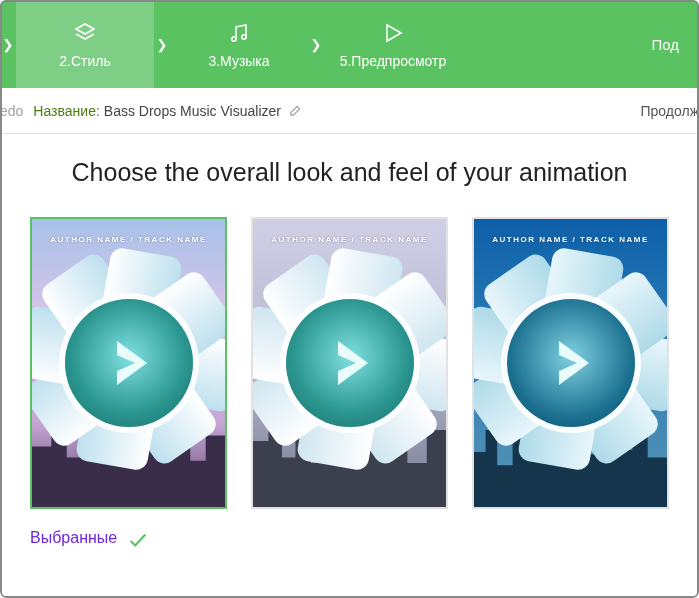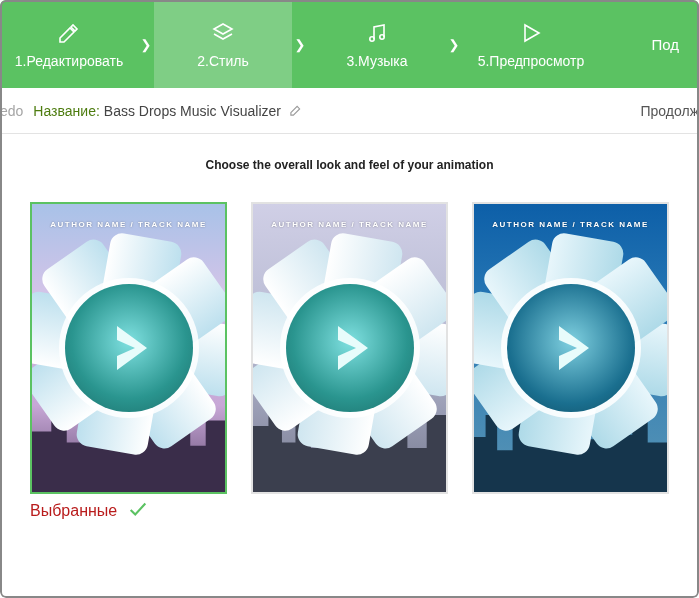--- a/index.html
+++ b/index.html
@@ -18,21 +18,21 @@
   
   .subbar { height: 46px; background: #fff; border-bottom: 1px solid #e3e3e3; display: flex; align-items: center; padding: 0 0; font-size: 14px; color: #555; }
   .subbar .edo { color: #a5a5a5; margin-right: 10px; }
   .subbar .name-label { color: #4d7c0f; }
   .subbar .name-val { color: #444; margin-left: 4px; }
   .subbar .pencil { margin-left: 8px; cursor: pointer; }
   .subbar .continue { margin-left: auto; color: #555; font-size: 14px; cursor: pointer; text-align: center; }
 
   
   .main { padding: 24px 12px 8px 12px; }
-  .choose-title { text-align: center; font-size: 12px; font-weight: 700; color: #222; margin-bottom: 30px; }
+  .choose-title { text-align: center; font-size: 25px; font-weight: 400; color: #222; margin-bottom: 30px; }
 
   .cards { display: flex; gap: 24px; padding: 0 18px; }
   .card { width: 200px; height: 292px; border: 2px solid #e2e2e2; background: #ddd; position: relative; overflow: hidden; cursor: pointer; }
   .card.selected { border: 2px solid #5bc262; }
   .card .txt { position: absolute; top: 16px; left: 0; right: 0; text-align: center; font-size: 8px; letter-spacing: 1.5px; color: #fff; text-shadow: 0 0 2px rgba(0,0,0,0.4); font-weight: 600; }
 
   .card .bg1 { position:absolute; inset:0; background: linear-gradient(180deg,#a8c2e8 0%,#d2c4e8 30%,#c7a7d6 70%,#5e4870 100%); }
   .card .bg2 { position:absolute; inset:0; background: linear-gradient(180deg,#d0cfe6 0%,#b5b8d0 50%,#767a90 100%); }
   .card .bg3 { position:absolute; inset:0; background: linear-gradient(180deg,#0d5fa8 0%,#2b7bb6 40%,#5a95b4 100%); }
 
@@ -49,36 +49,27 @@
   .card .petal::before { content:""; display:block; width:100%; height:100%; background:#fff; border-radius:12px; }
   .card.c1 .petal::before { background: linear-gradient(180deg,#fff 0%,#bde0ee 100%); }
   .card.c2 .petal::before { background: linear-gradient(180deg,#fff 0%,#cfe6f0 100%); }
   .card.c3 .petal::before { background: linear-gradient(180deg,#e8f6fb 0%,#aedae8 100%); }
 
   .card .center { position:absolute; top:50%; left:50%; transform:translate(-50%,-50%); width:128px; height:128px; border-radius:50%; background: radial-gradient(circle at 50% 45%, #7fe0e0 0%, #2a958f 60%, #1a6a66 100%); box-shadow: 0 0 0 6px rgba(255,255,255,0.85); display:flex; align-items:center; justify-content:center; }
   .card.c3 .center { background: radial-gradient(circle at 50% 45%, #7fd0e0 0%, #1a6f8f 65%, #0f4a5f 100%); }
   .card .play { width:44px; height:52px; }
   .card .play svg { display:block; }
 
-  .selected-row { display:flex; align-items:center; gap:10px; padding: 4px 18px 0 18px; font-size:16px; color:#b91c1c; }
+  .selected-row { display:flex; align-items:flex-start; gap:10px; padding: 20px 18px 0 18px; font-size:16px; color:#6d28d9; }
   .selected-row .check { color:#5bc262; }
 </style>
 </head>
 <body>
 
 <div class="topbar">
-  <div class="step">
-    <span class="step-icon">
-      <svg viewBox="0 0 24 24" width="24" height="24">
-          <path d="M3 17l10-10 4 4L7 21H3v-4z"></path>
-          <path d="M14 6l4 4 2-2-4-4-2 2z"></path>
-        </svg>
-    </span>
-    <span>1.Редактировать</span>
-  </div>
   <span class="chev">❯</span>
   <div class="step active">
     <span class="step-icon">
       <svg viewBox="0 0 24 24" width="24" height="24">
           <path d="M12 3l9 5-9 5-9-5 9-5z"></path>
           <path d="M3 13l9 5 9-5"></path>
         </svg>
     </span>
     <span>2.Стиль</span>
   </div>

